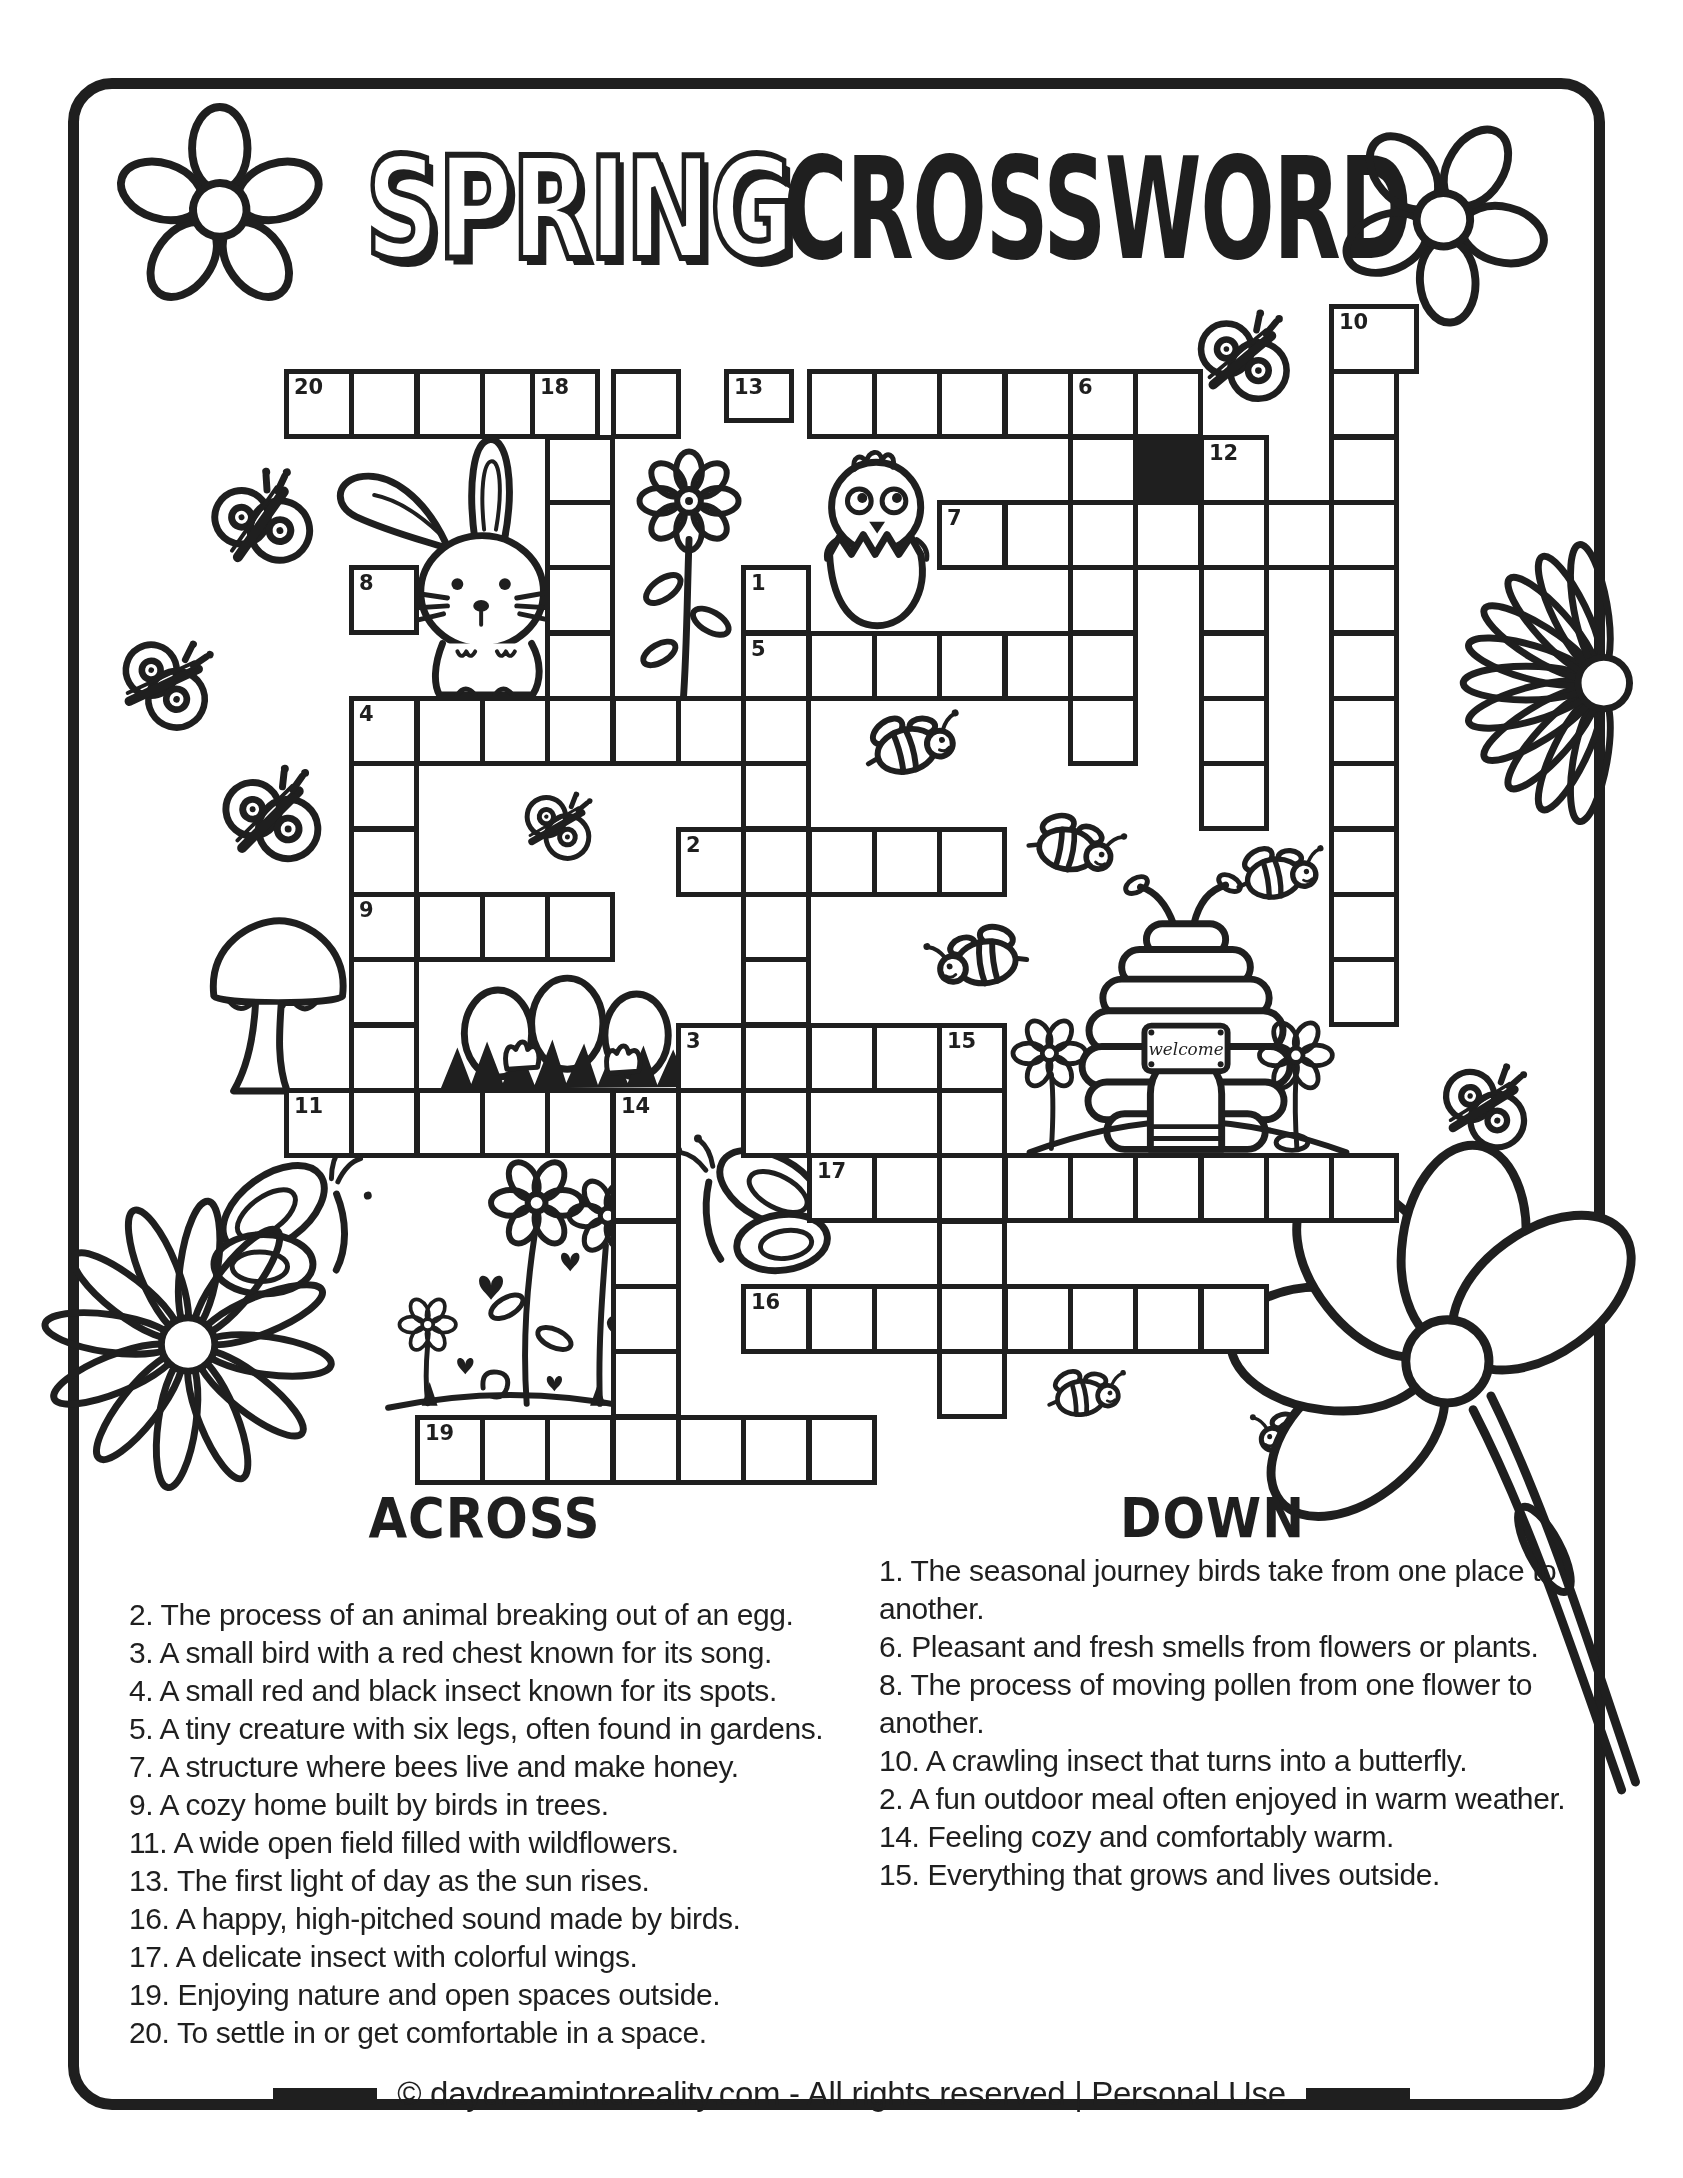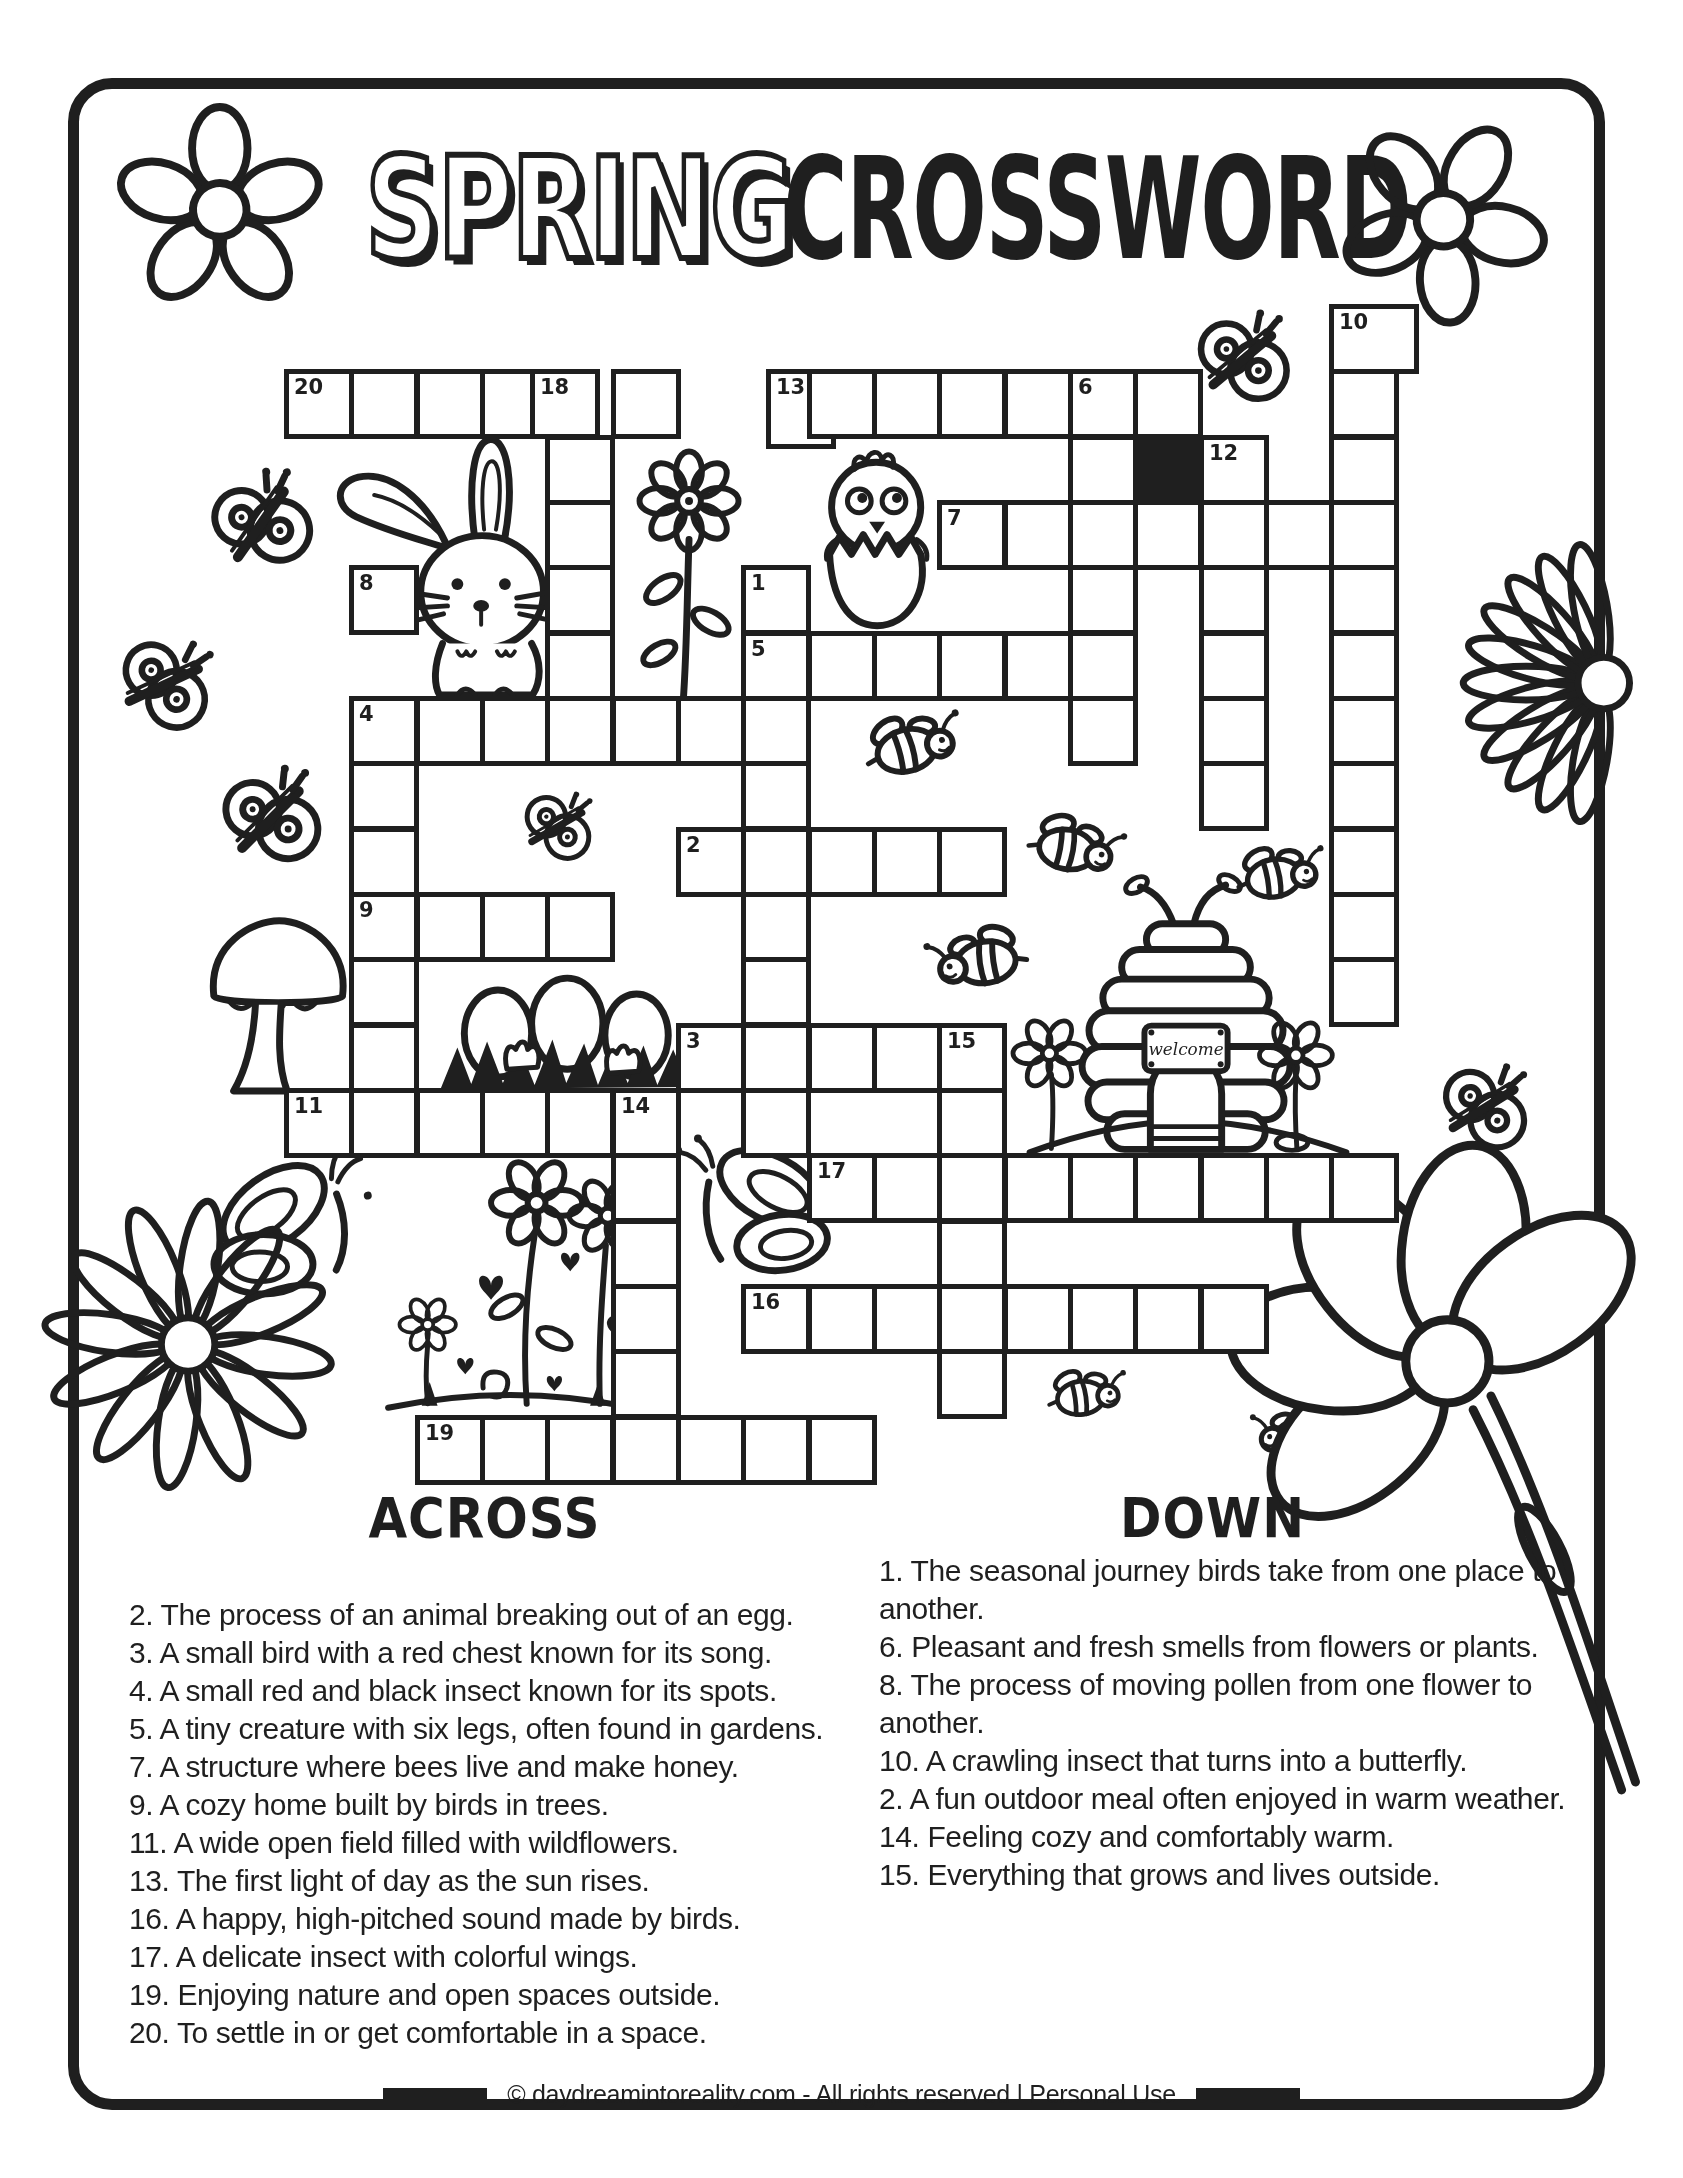--- a/index.html
+++ b/index.html
@@ -47,21 +47,21 @@
   #down-header{left:1084px;top:1489px;}
   .clue-list{position:absolute;font-size:30px;letter-spacing:-0.4px;}
   #across-list{left:129px;top:1596px;}
   #down-list{left:879px;top:1552px;}
   .clue-line{height:38px;line-height:38px;white-space:nowrap;}
   
   #footer{
     position:absolute;left:0;top:2071px;width:1683px;height:46px;
     display:flex;align-items:center;justify-content:center;gap:20px;
   }
-  #footer .ftext{font-size:25px;letter-spacing:-0.3px;}
+  #footer .ftext{font-size:33px;letter-spacing:-0.3px;}
   #footer .dash{width:104px;height:13px;background:#1f1f1f;}
   
   #deco{position:absolute;left:0;top:0;pointer-events:none;}
 </style>
 </head>
 <body>
 
 <div class="page-border"></div>
 
 <div id="title-spring" class="title-word">SPRING</div>
@@ -328,21 +328,21 @@
     <div class="cell" style="left: 0px; top: 65px; width: 70px; height: 70px;">
       <span class="num">20</span>
     </div>
     <div class="cell" style="left: 65px; top: 65px; width: 70px; height: 70px;"></div>
     <div class="cell" style="left: 131px; top: 65px; width: 70px; height: 70px;"></div>
     <div class="cell" style="left: 196px; top: 65px; width: 70px; height: 70px;"></div>
     <div class="cell" style="left: 246px; top: 65px; width: 70px; height: 70px;">
       <span class="num">18</span>
     </div>
     <div class="cell" style="left: 327px; top: 65px; width: 70px; height: 70px;"></div>
-    <div class="cell" style="left: 482px; top: 65px; width: 70px; height: 80px;">
+    <div class="cell" style="left: 440px; top: 65px; width: 70px; height: 54px;">
       <span class="num">13</span>
     </div>
     <div class="cell" style="left: 523px; top: 65px; width: 70px; height: 70px;"></div>
     <div class="cell" style="left: 588px; top: 65px; width: 70px; height: 70px;"></div>
     <div class="cell" style="left: 653px; top: 65px; width: 70px; height: 70px;"></div>
     <div class="cell" style="left: 719px; top: 65px; width: 70px; height: 70px;"></div>
     <div class="cell" style="left: 784px; top: 65px; width: 70px; height: 70px;">
       <span class="num">6</span>
     </div>
     <div class="cell" style="left: 849px; top: 65px; width: 70px; height: 70px;"></div>

